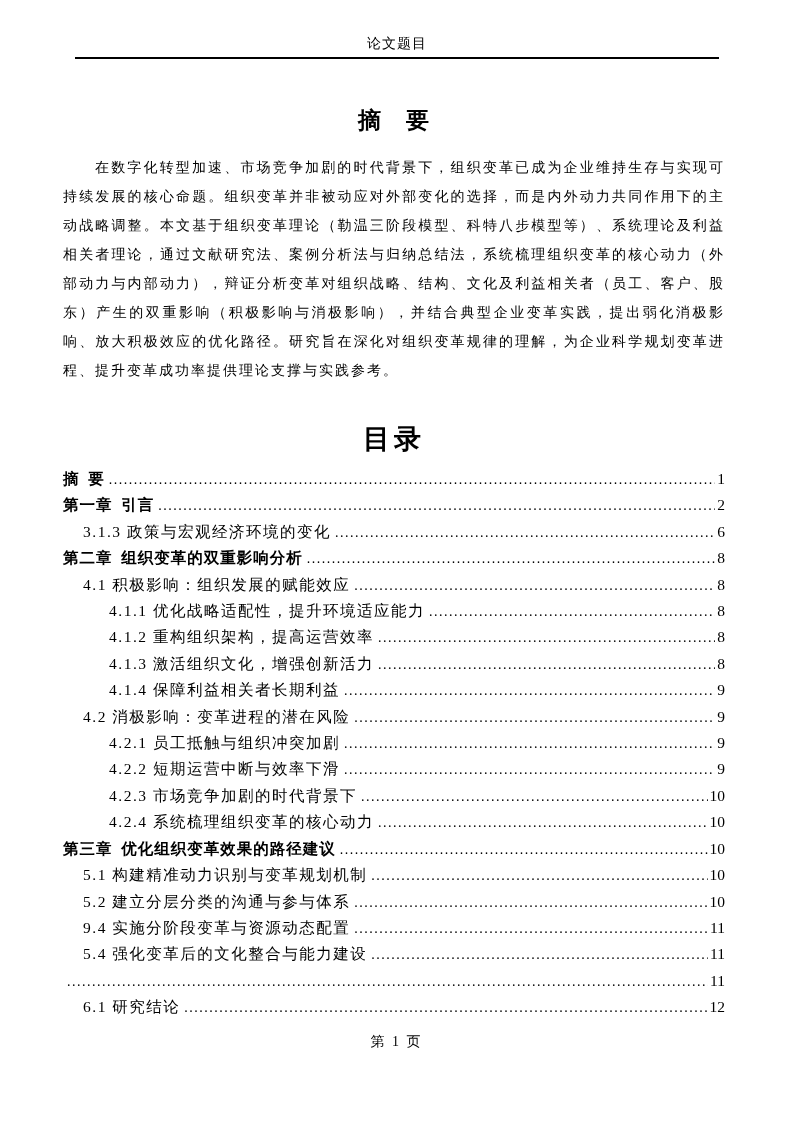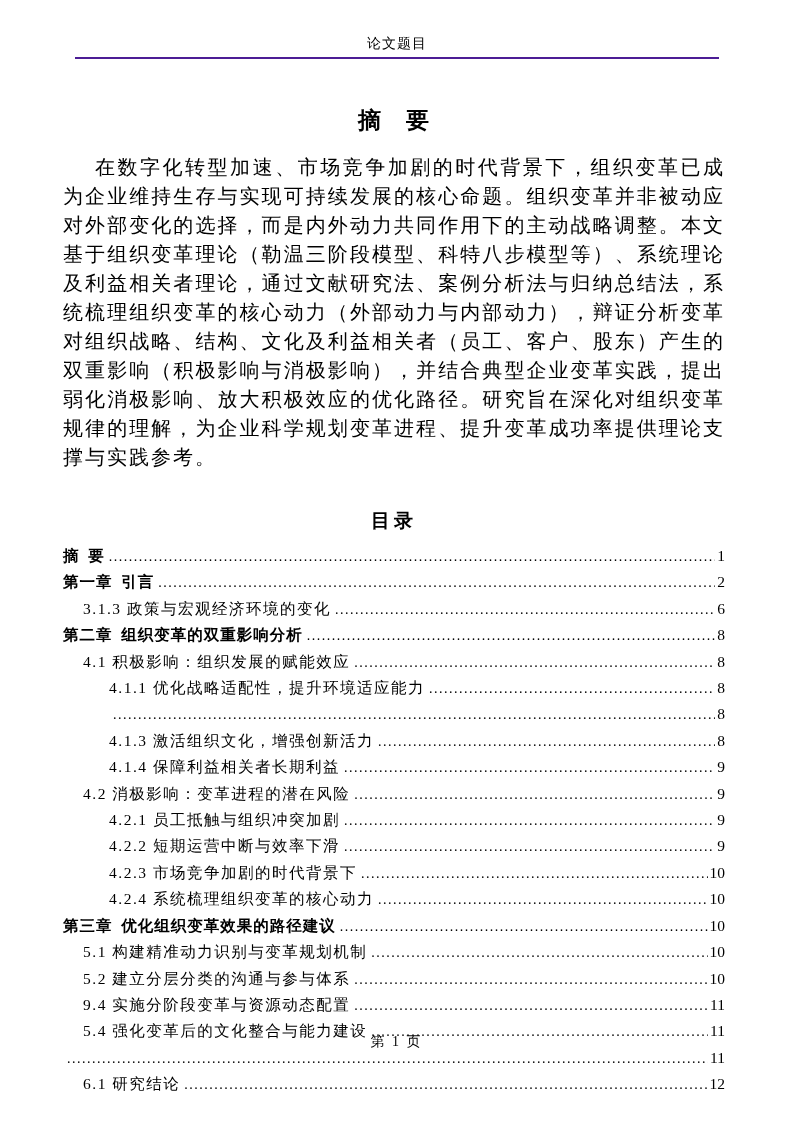--- a/index.html
+++ b/index.html
@@ -18,53 +18,53 @@
     padding: 0 68px 0 63px;
     overflow: hidden;
     font-family: "Liberation Serif", "DejaVu Serif", serif;
   }
 
   
   .doc-header {
     margin: 0 6px 0 12px;
     padding-top: 35px;
     padding-bottom: 4px;
-    border-bottom: 2px solid #4c1d95;
+    border-bottom: 2px solid #000000;
     text-align: center;
   }
   .doc-header-title {
     font-size: 14px;
     letter-spacing: 1px;
   }
 
   
   .abstract-title {
     margin: 46px 0 0 0;
     text-align: center;
     font-family: "Liberation Sans", "DejaVu Sans", sans-serif;
     font-weight: 700;
     font-size: 23px;
     letter-spacing: 1px;
   }
   .abstract-body {
     margin: 17px 0 0 0;
-    font-size: 20px;
+    font-size: 14px;
     line-height: 29px;
     letter-spacing: 2px;
     text-align: justify;
     text-indent: 32px;
   }
 
   
   .toc-title {
     margin: 36px 0 0 0;
     text-align: center;
     font-family: "Liberation Sans", "DejaVu Sans", sans-serif;
     font-weight: 700;
-    font-size: 19px;
+    font-size: 27px;
     letter-spacing: 4px;
   }
   .toc-list {
     margin-top: 9px;
   }
   .toc-row {
     display: flex;
     align-items: baseline;
     line-height: 25.4px;
     font-size: 15.5px;
@@ -155,20 +155,21 @@
     <span class="toc-label">4.1 积极影响：组织发展的赋能效应</span>
     <span class="toc-dots"></span>
     <span class="toc-page">8</span>
   </div>
         <div class="toc-row level-3 regular">
     <span class="toc-label">4.1.1 优化战略适配性，提升环境适应能力</span>
     <span class="toc-dots"></span>
     <span class="toc-page">8</span>
   </div>
         <div class="toc-row level-3 regular">
+    <span class="toc-label">4.1.2 重构组织架构，提高运营效率</span>
     <span class="toc-dots"></span>
     <span class="toc-page">8</span>
   </div>
         <div class="toc-row level-3 regular">
     <span class="toc-label">4.1.3 激活组织文化，增强创新活力</span>
     <span class="toc-dots"></span>
     <span class="toc-page">8</span>
   </div>
         <div class="toc-row level-3 regular">
     <span class="toc-label">4.1.4 保障利益相关者长期利益</span>

